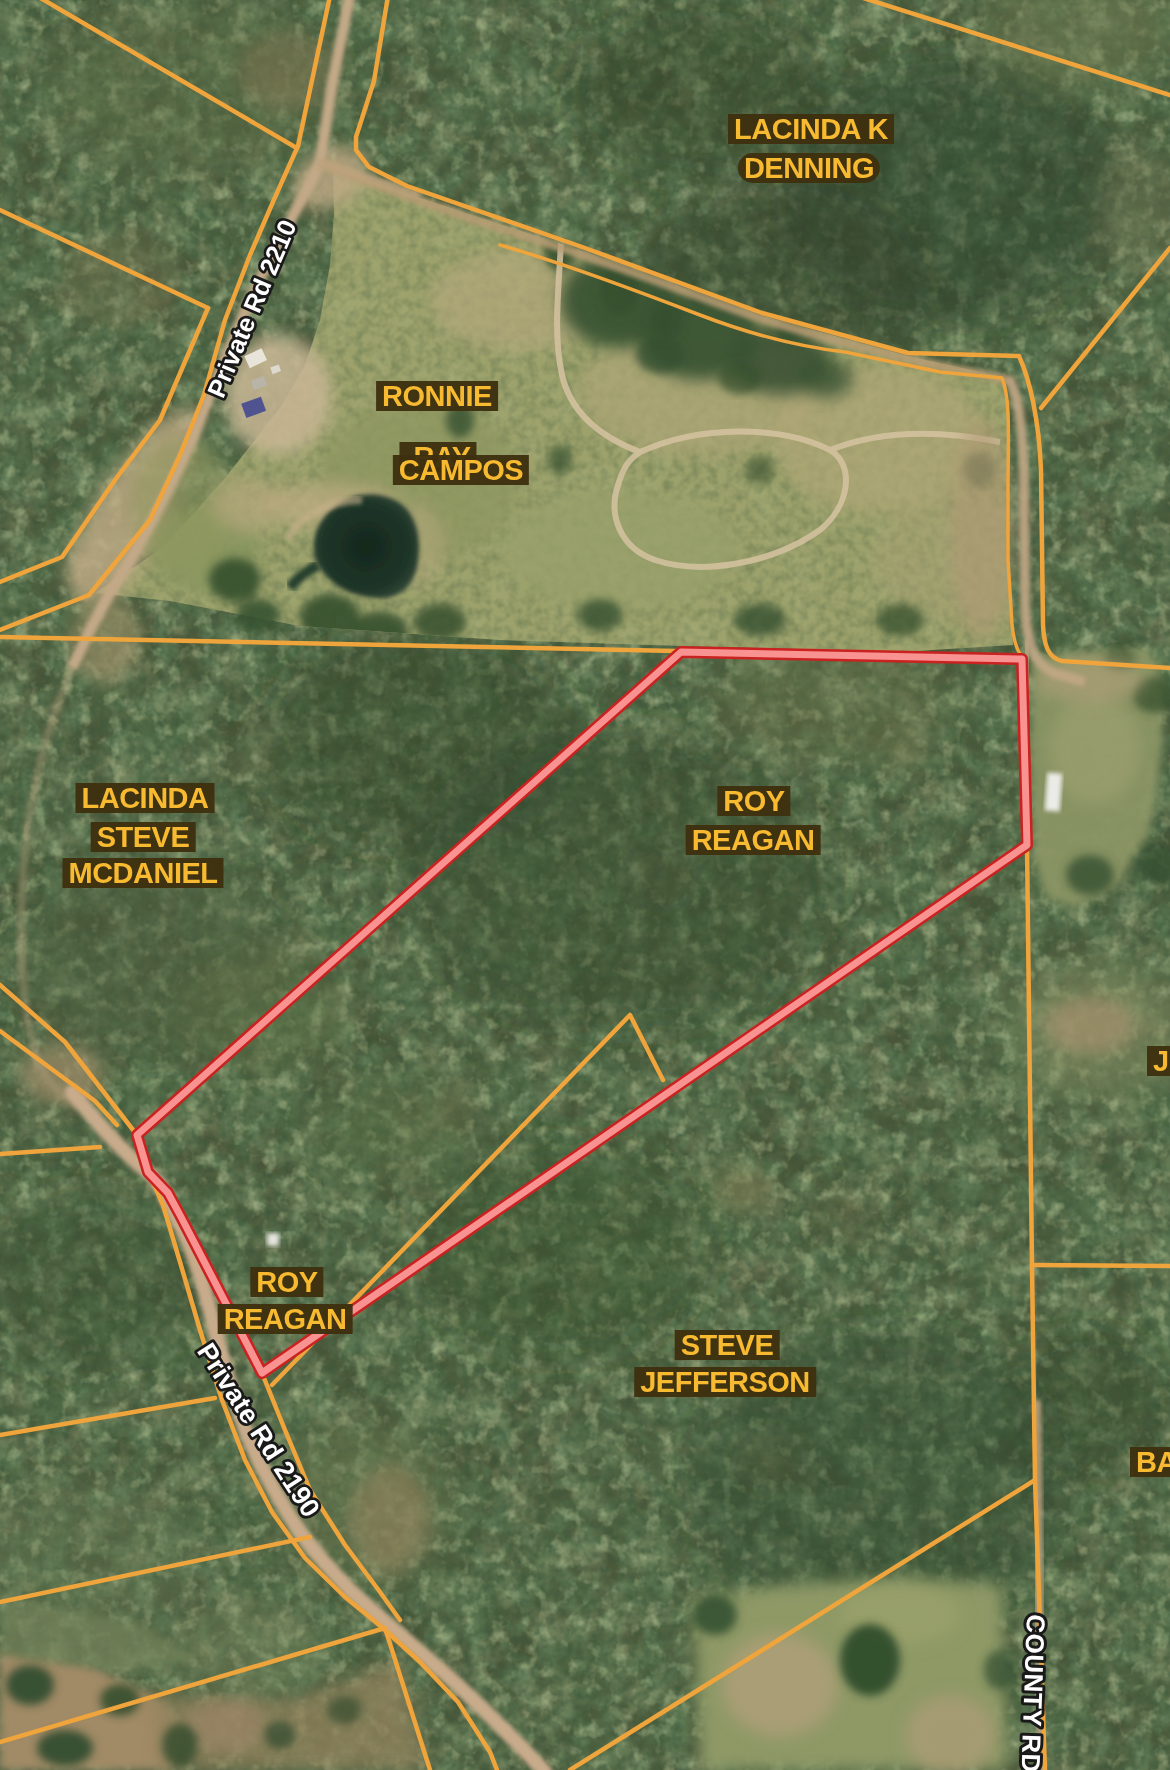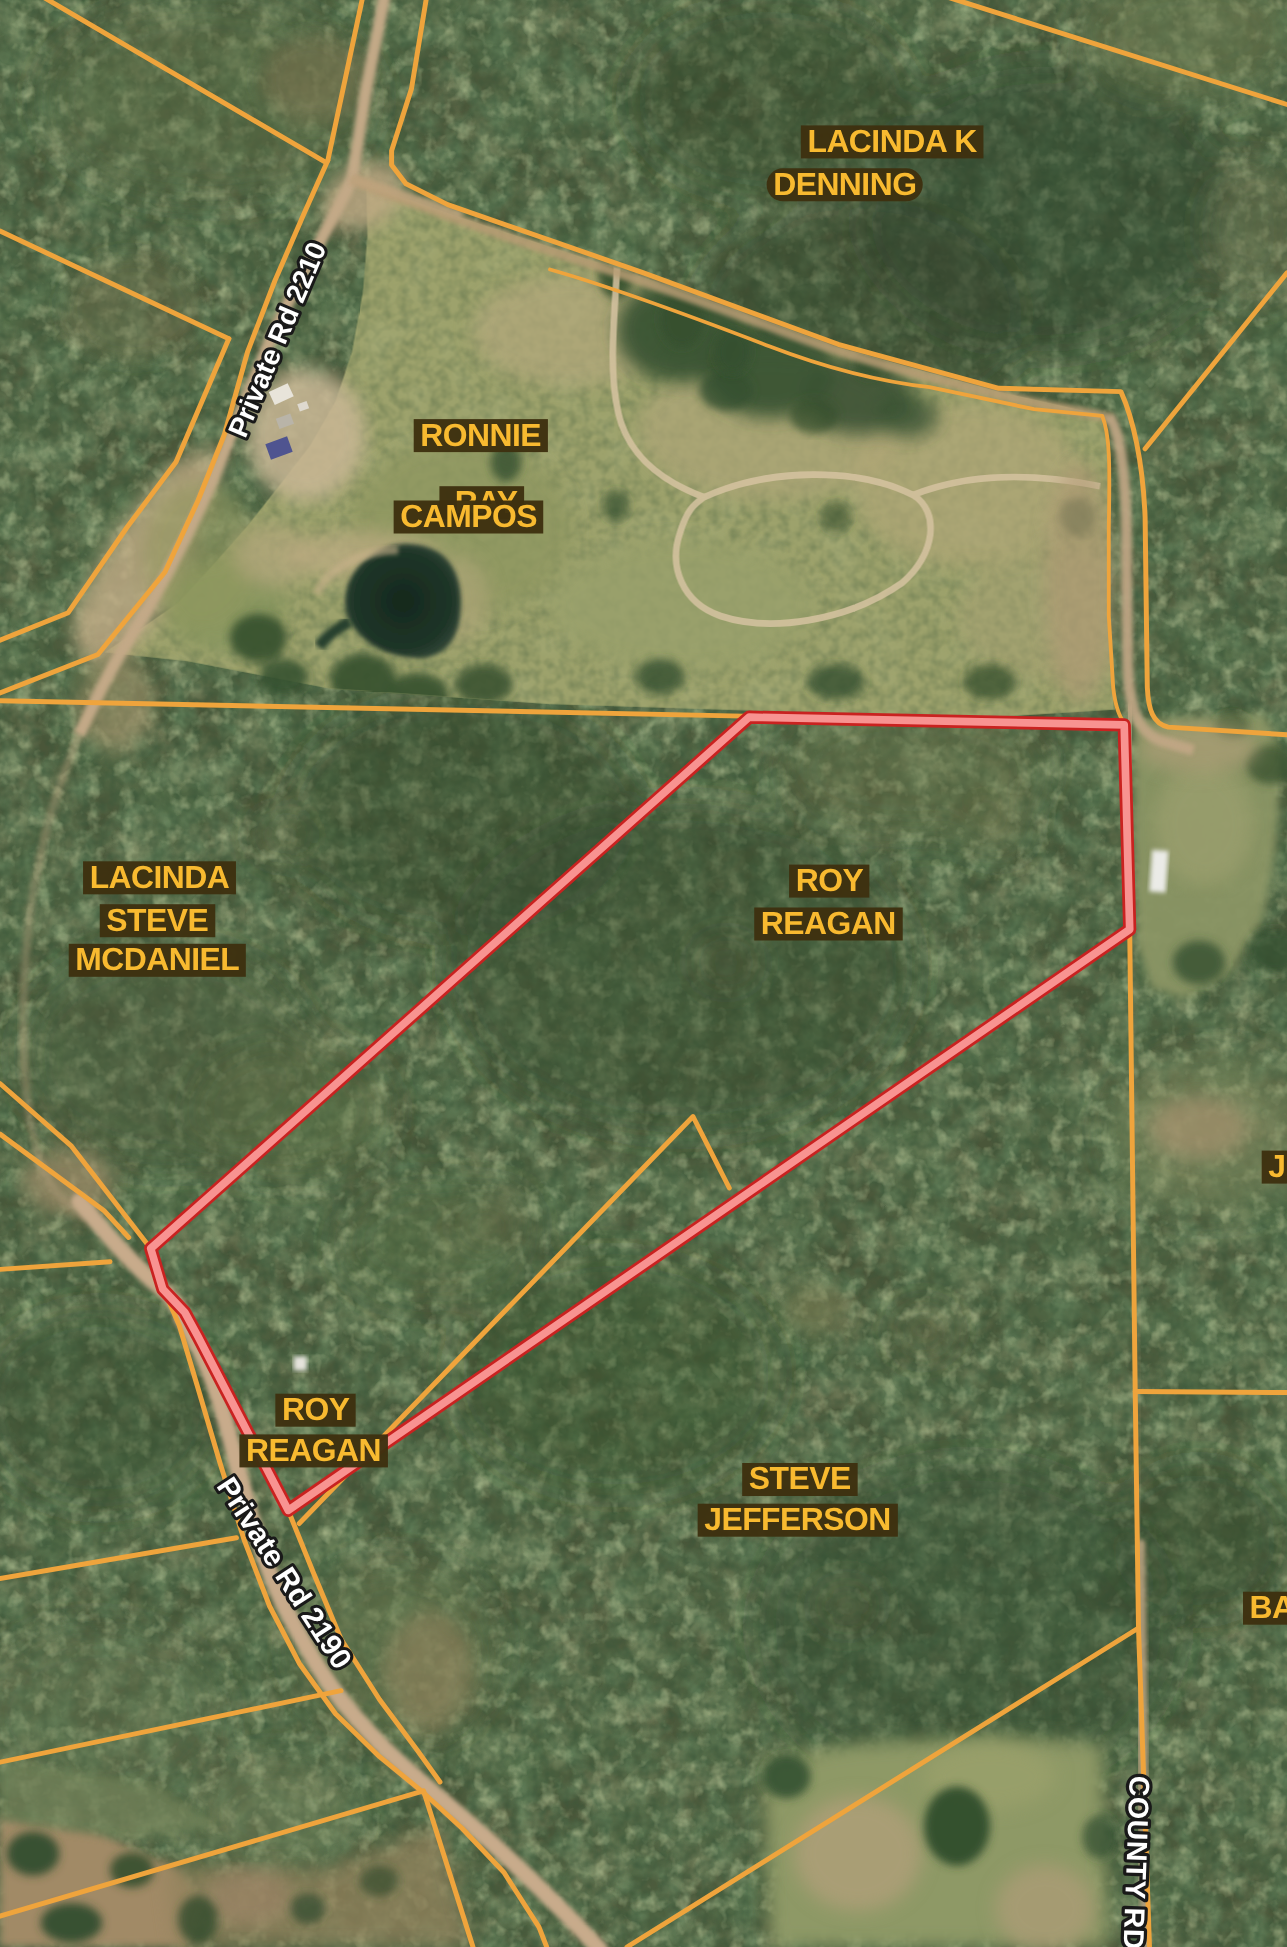--- a/index.html
+++ b/index.html
@@ -297,25 +297,25 @@
 <rect x="267" y="1233" width="12" height="13" fill="#e5e3dc" filter="url(#b2)"></rect>
 
 <g font-family="'Liberation Sans',sans-serif" font-weight="bold" fill="#ffffff" stroke="#191919" stroke-linejoin="round" style="paint-order:stroke">
   <text x="0" y="0" font-size="25.5" stroke-width="5.5" text-anchor="middle" transform="translate(260,312) rotate(-67)" letter-spacing="0">Private Rd 2210</text>
   <text x="0" y="0" font-size="27" stroke-width="5.5" text-anchor="middle" transform="translate(251,1435) rotate(57)" letter-spacing="0">Private Rd 2190</text>
   <text x="0" y="0" font-size="26" stroke-width="6" text-anchor="start" transform="translate(1027,1614) rotate(92)" letter-spacing="0.5">COUNTY RD</text>
 </g>
 </svg>
 
 <div class="tag" style="left:811px;top:114px;">LACINDA K</div>
-<div class="tag" style="left:768px;top:153px;border-radius:15px;">DENNING</div>
+<div class="tag" style="left:809px;top:153px;border-radius:15px;">DENNING</div>
 
 <div class="tag" style="left:437px;top:381px;text-align:right;">RONNIE</div>
 <div class="tag" style="left:438px;top:442px;padding-left:14px;">RAY</div>
-<div class="tag" style="left:426px;top:455px;">CAMPOS</div>
+<div class="tag" style="left:461px;top:455px;">CAMPOS</div>
 
 <div class="tag" style="left:145px;top:783px;">LACINDA</div>
 <div class="tag" style="left:143px;top:822px;">STEVE</div>
 <div class="tag" style="left:143px;top:858px;">MCDANIEL</div>
 
 <div class="tag" style="left:754px;top:786px;">ROY</div>
 <div class="tag" style="left:753px;top:825px;">REAGAN</div>
 
 <div class="tag" style="left:287px;top:1267px;">ROY</div>
 <div class="tag" style="left:285px;top:1304px;">REAGAN</div>

